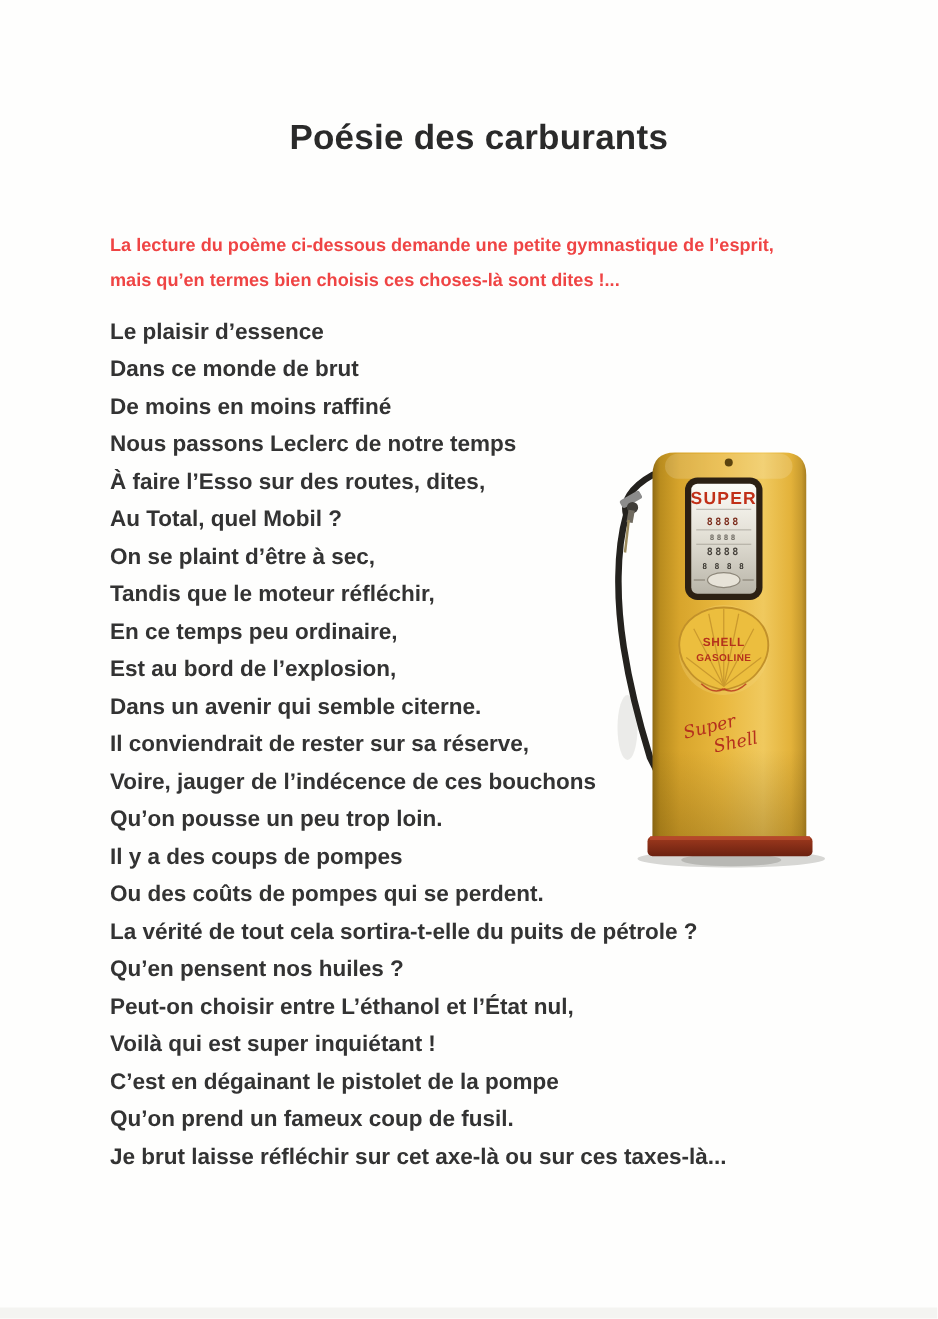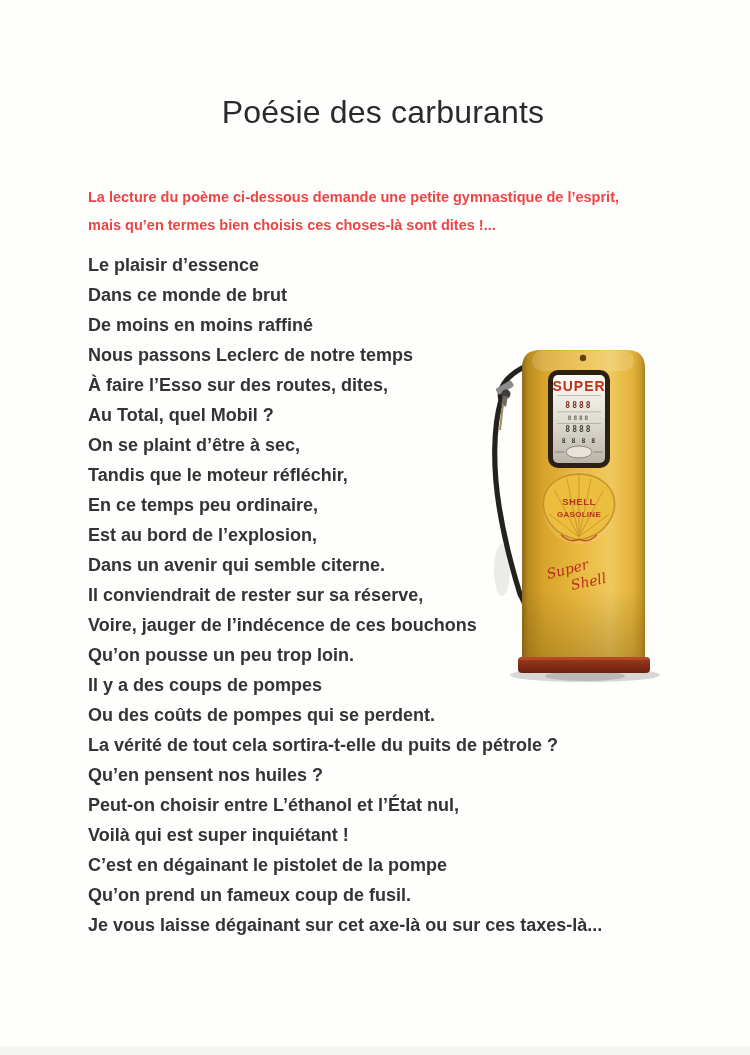--- a/index.html
+++ b/index.html
@@ -11,22 +11,22 @@
     overflow:hidden;
   }
   .page{
     position:absolute;inset:0;
     background:#fefefd;
   }
   .doc-title{
     position:absolute;
     top:94px;left:16px;right:0;
     text-align:center;
-    font-size:32px;
-    font-weight:400;
+    font-size:28px;
+    font-weight:700;
     color:#2a2a2a;
     letter-spacing:0.2px;
   }
   .intro{
     position:absolute;
     top:184px;left:88px;right:40px;
     font-size:14.5px;
     font-weight:600;
     color:#ef4444;
     line-height:27.5px;
@@ -35,21 +35,21 @@
     position:absolute;
     top:250px;left:88px;width:470px;
     font-size:18px;
     font-weight:600;
     color:#333333;
     line-height:30px;
   }
   .poem-line, .intro-line{ white-space:nowrap; }
   .pump-wrap{
     position:absolute;
-    left:488px;top:338px;
+    left:488px;top:350px;
     width:175px;height:345px;
   }
   .bottom-strip{
     position:absolute;
     left:0;bottom:0;width:750px;height:9px;
     background:#f4f4f1;
   }
   svg text{ font-family:"Liberation Sans", sans-serif; }
   svg .mono{ font-family:"DejaVu Sans Mono", monospace; }
   svg .script{ font-family:"DejaVu Serif", serif; font-style:italic; }
@@ -82,21 +82,21 @@
       <div class="poem-line">Voire, jauger de l’indécence de ces bouchons</div>
       <div class="poem-line">Qu’on pousse un peu trop loin.</div>
       <div class="poem-line">Il y a des coups de pompes</div>
       <div class="poem-line">Ou des coûts de pompes qui se perdent.</div>
       <div class="poem-line">La vérité de tout cela sortira-t-elle du puits de pétrole ?</div>
       <div class="poem-line">Qu’en pensent nos huiles ?</div>
       <div class="poem-line">Peut-on choisir entre L’éthanol et l’État nul,</div>
       <div class="poem-line">Voilà qui est super inquiétant !</div>
       <div class="poem-line">C’est en dégainant le pistolet de la pompe</div>
       <div class="poem-line">Qu’on prend un fameux coup de fusil.</div>
-      <div class="poem-line">Je vous laisse dégainant sur cet axe-là ou sur ces taxes-là...</div>
+      <div class="poem-line">Je brut laisse réfléchir sur cet axe-là ou sur ces taxes-là...</div>
     </div>
 
   <div class="pump-wrap">
     <svg width="175" height="345" viewBox="0 0 175 345">
       <defs>
         <linearGradient id="bodyGrad" x1="0" y1="0" x2="1" y2="0">
           <stop offset="0" stop-color="#8f6a14"></stop>
           <stop offset="0.05" stop-color="#b98c1e"></stop>
           <stop offset="0.18" stop-color="#d8a52c"></stop>
           <stop offset="0.45" stop-color="#e9b83e"></stop>

